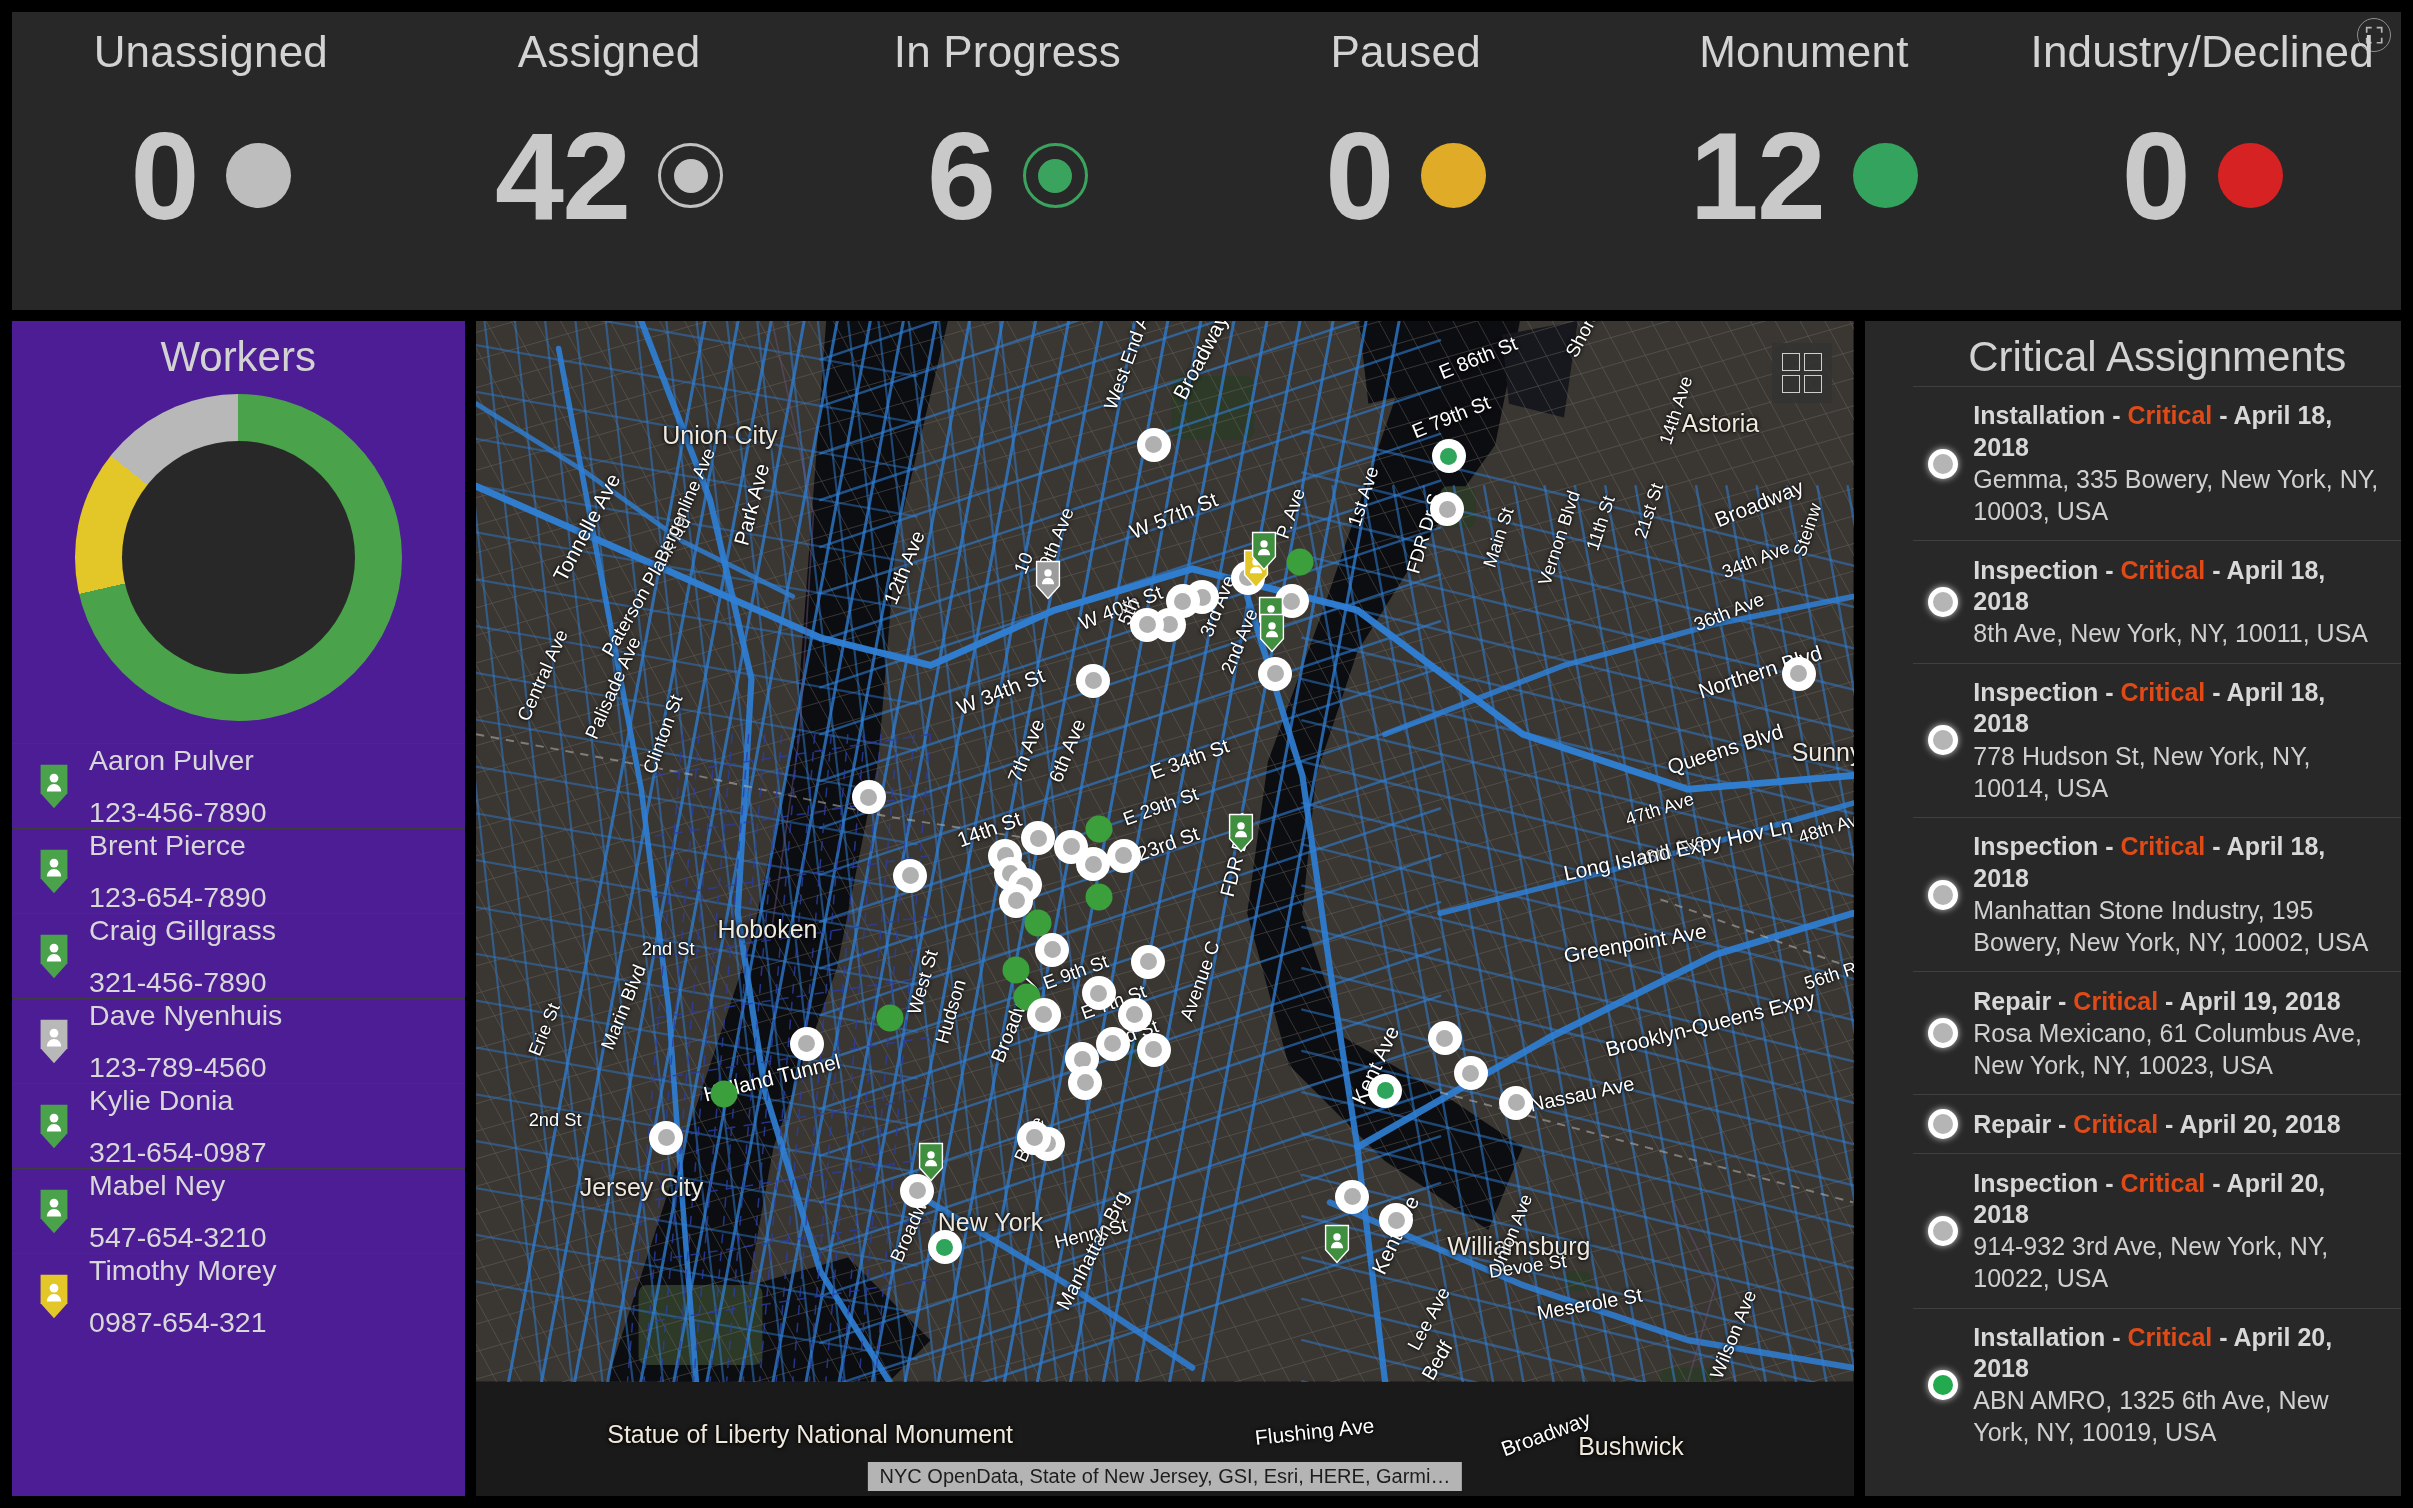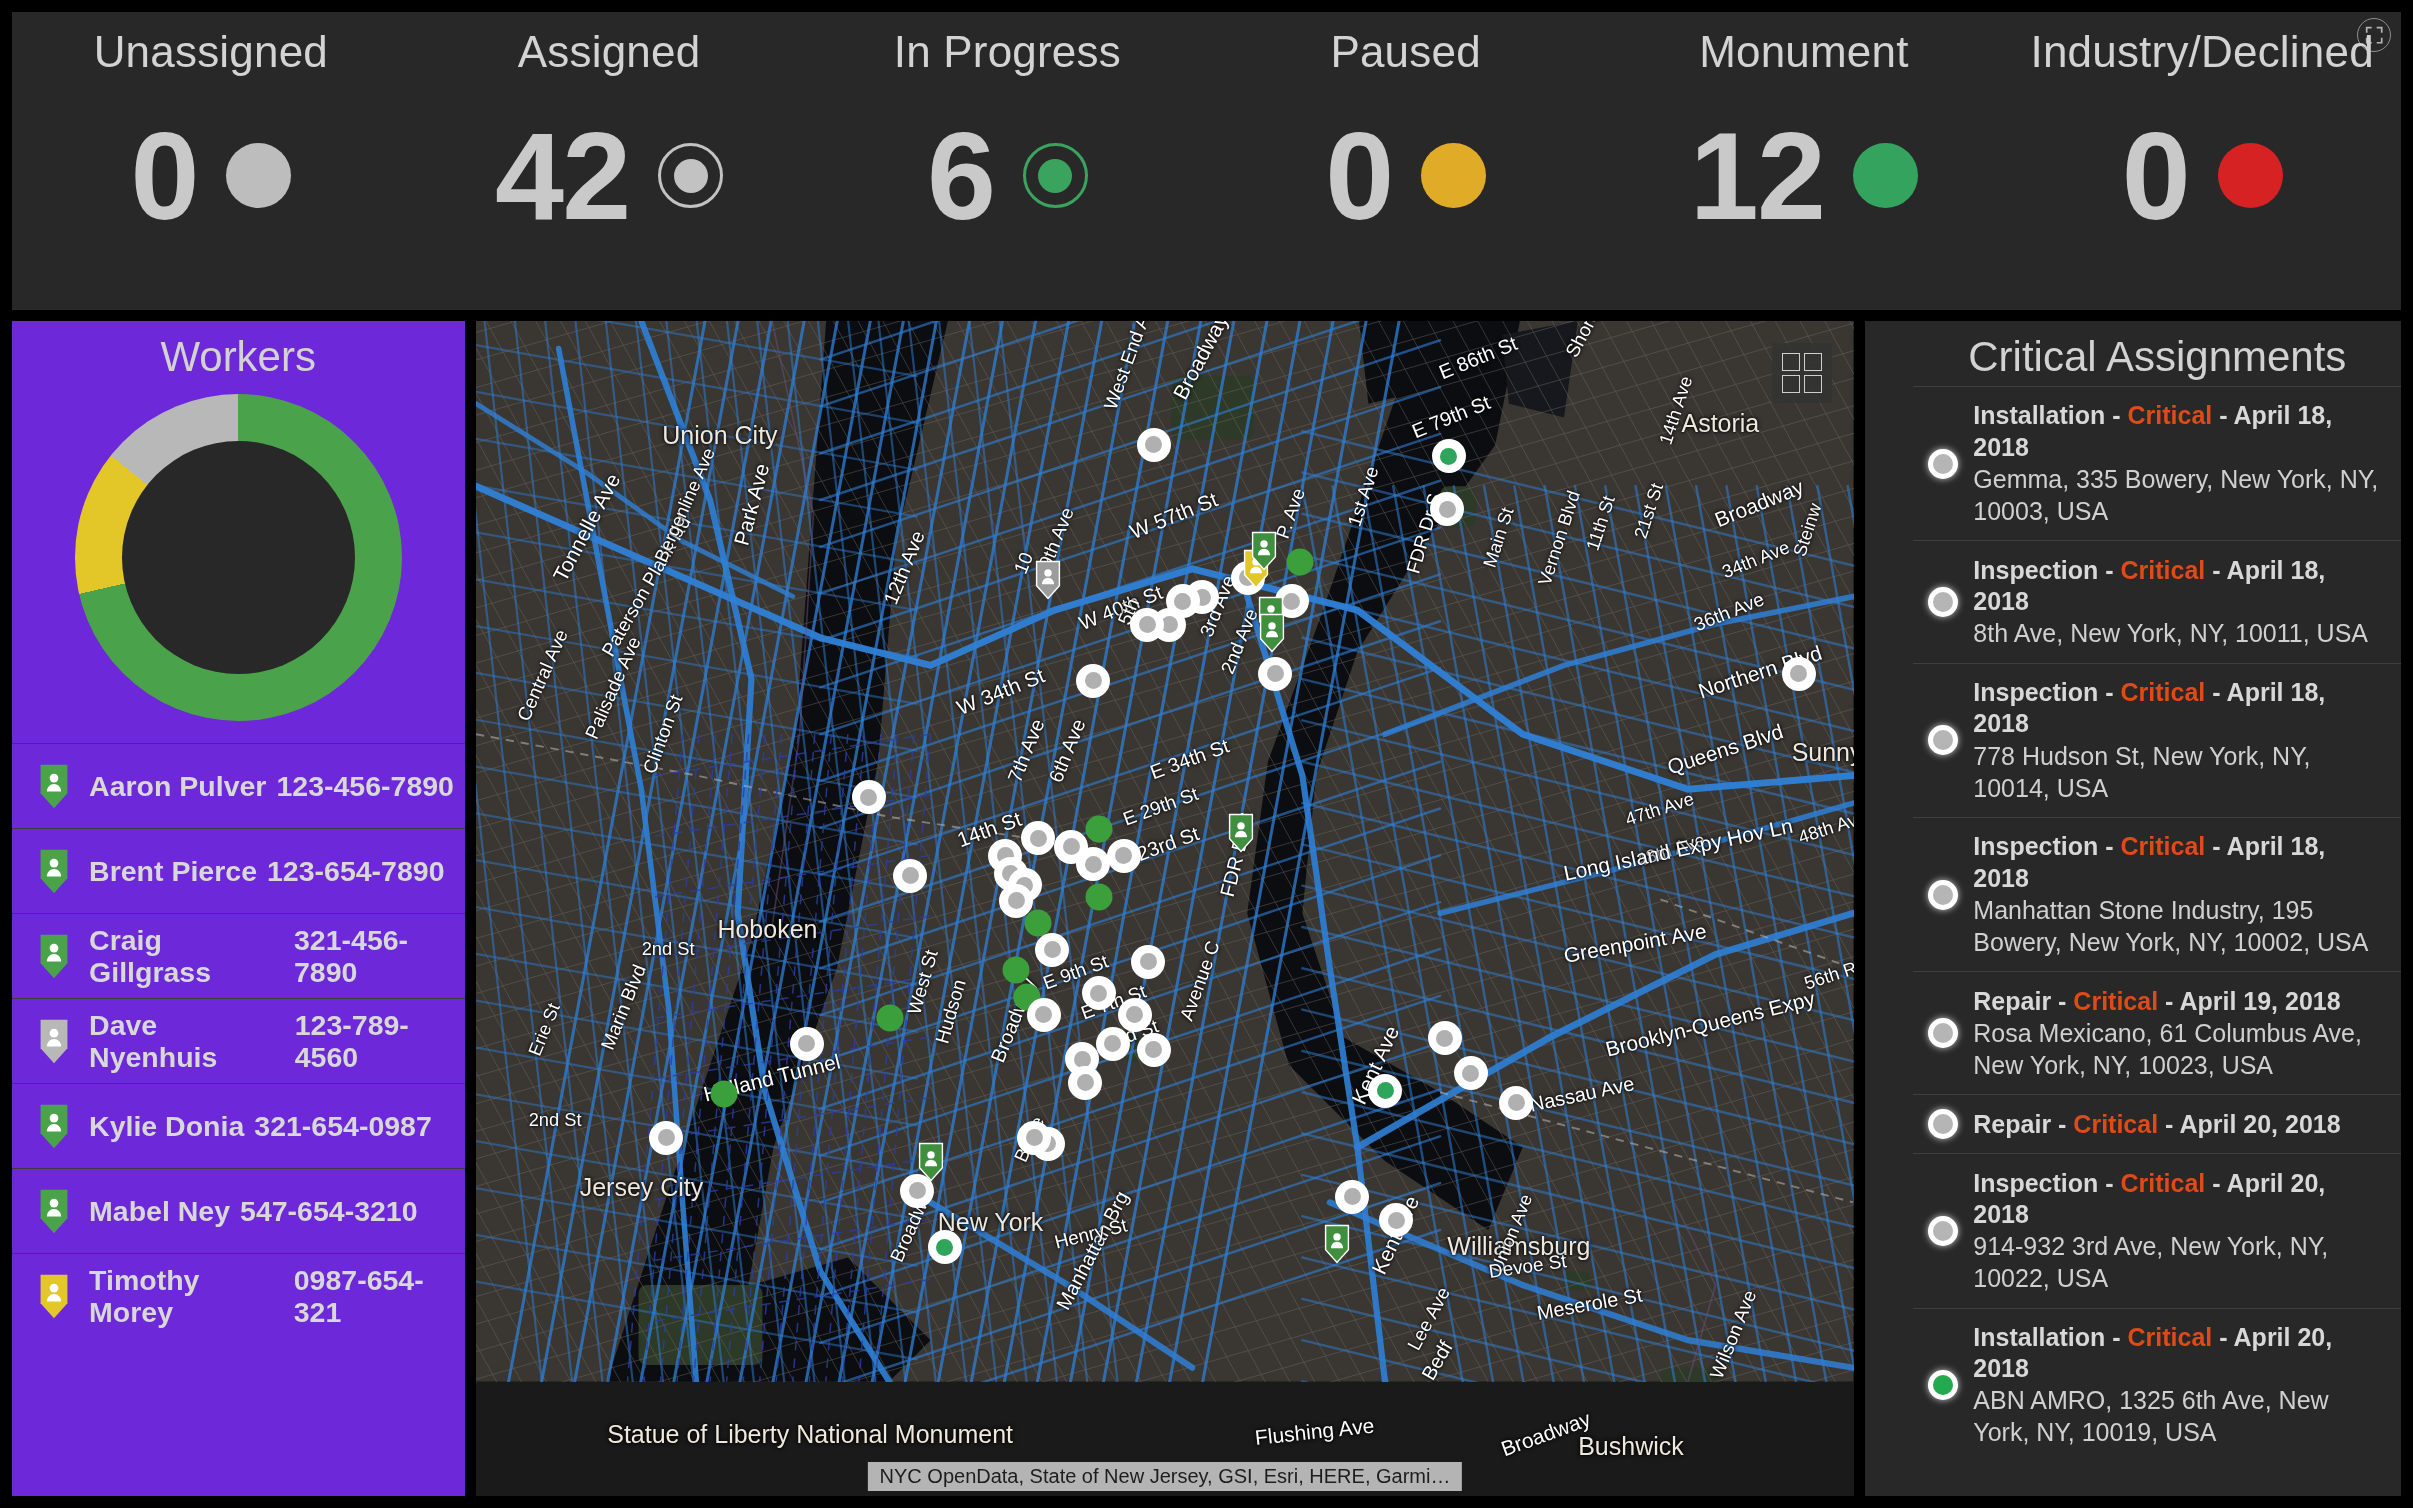--- a/index.html
+++ b/index.html
@@ -18,30 +18,30 @@
   .kpi-ring{width:65px;height:65px;border-radius:50%;border:3.4px solid;display:flex;align-items:center;justify-content:center;flex:0 0 auto;}
   .kpi-ring i{display:block;width:34px;height:34px;border-radius:50%;}
 
   .expand-btn{position:absolute;top:6.7px;right:10px;width:34px;height:34px;border-radius:50%;
     border:1.7px solid #8f8f8f;display:flex;align-items:center;justify-content:center;color:#b5b5b5;font-size:18.4px;line-height:1;}
 
   
   .main{flex:1 1 auto;display:flex;margin:11.7px;gap:11.7px;min-height:0;}
 
   
-  .workers{width:453px;flex:0 0 453px;background:#6d28d9;display:flex;flex-direction:column;min-height:0;}
+  .workers{width:453px;flex:0 0 453px;background:#4c1d95;display:flex;flex-direction:column;min-height:0;}
   .panel-title{text-align:center;font-size:42px;color:#d2d2d2;padding:11.7px 0 5px;font-weight:400;}
   .donut-wrap{display:flex;justify-content:center;align-items:center;padding:8.4px 0 22px;}
   .donut{width:327px;height:327px;border-radius:50%;position:relative;}
   .donut .hole{position:absolute;inset:47px;background:#282828;border-radius:50%;}
   .worker-list{flex:1 1 auto;overflow:hidden;}
   .worker{display:flex;align-items:center;gap:18.4px;padding:11.7px 0 11.7px 25px;border-top:0.8px solid #3d3d3d;height:85px;}
   .worker:first-child{border-top:0.8px solid #3d3d3d;}
   .pin{width:34px;height:47px;flex:0 0 auto;}
-  .worker-txt{display:flex;flex-direction:row;gap:10px;font-weight:bold;}
+  .worker-txt{display:flex;flex-direction:column;gap:19px;}
   .worker-name{font-size:28.5px;color:#d8d8d8;line-height:1.15;}
   .worker-phone{font-size:28.5px;color:#d8d8d8;line-height:1.15;}
 
   
   .map-panel{flex:1 1 auto;position:relative;background:#1a1a1a;overflow:hidden;min-width:0;}
   .map-canvas{position:absolute;inset:0;}
   .map-attr{position:absolute;bottom:5px;left:50%;transform:translateX(-50%);
     background:rgba(215,215,215,0.82);color:#1d1d1d;font-size:20px;padding:3.4px 11.7px;white-space:nowrap;}
   .map-expand{position:absolute;top:22px;right:22px;width:60px;height:60px;background:rgba(50,50,50,0.85);
     display:grid;grid-template-columns:1fr 1fr;grid-template-rows:1fr 1fr;gap:4.2px;padding:10px;}

